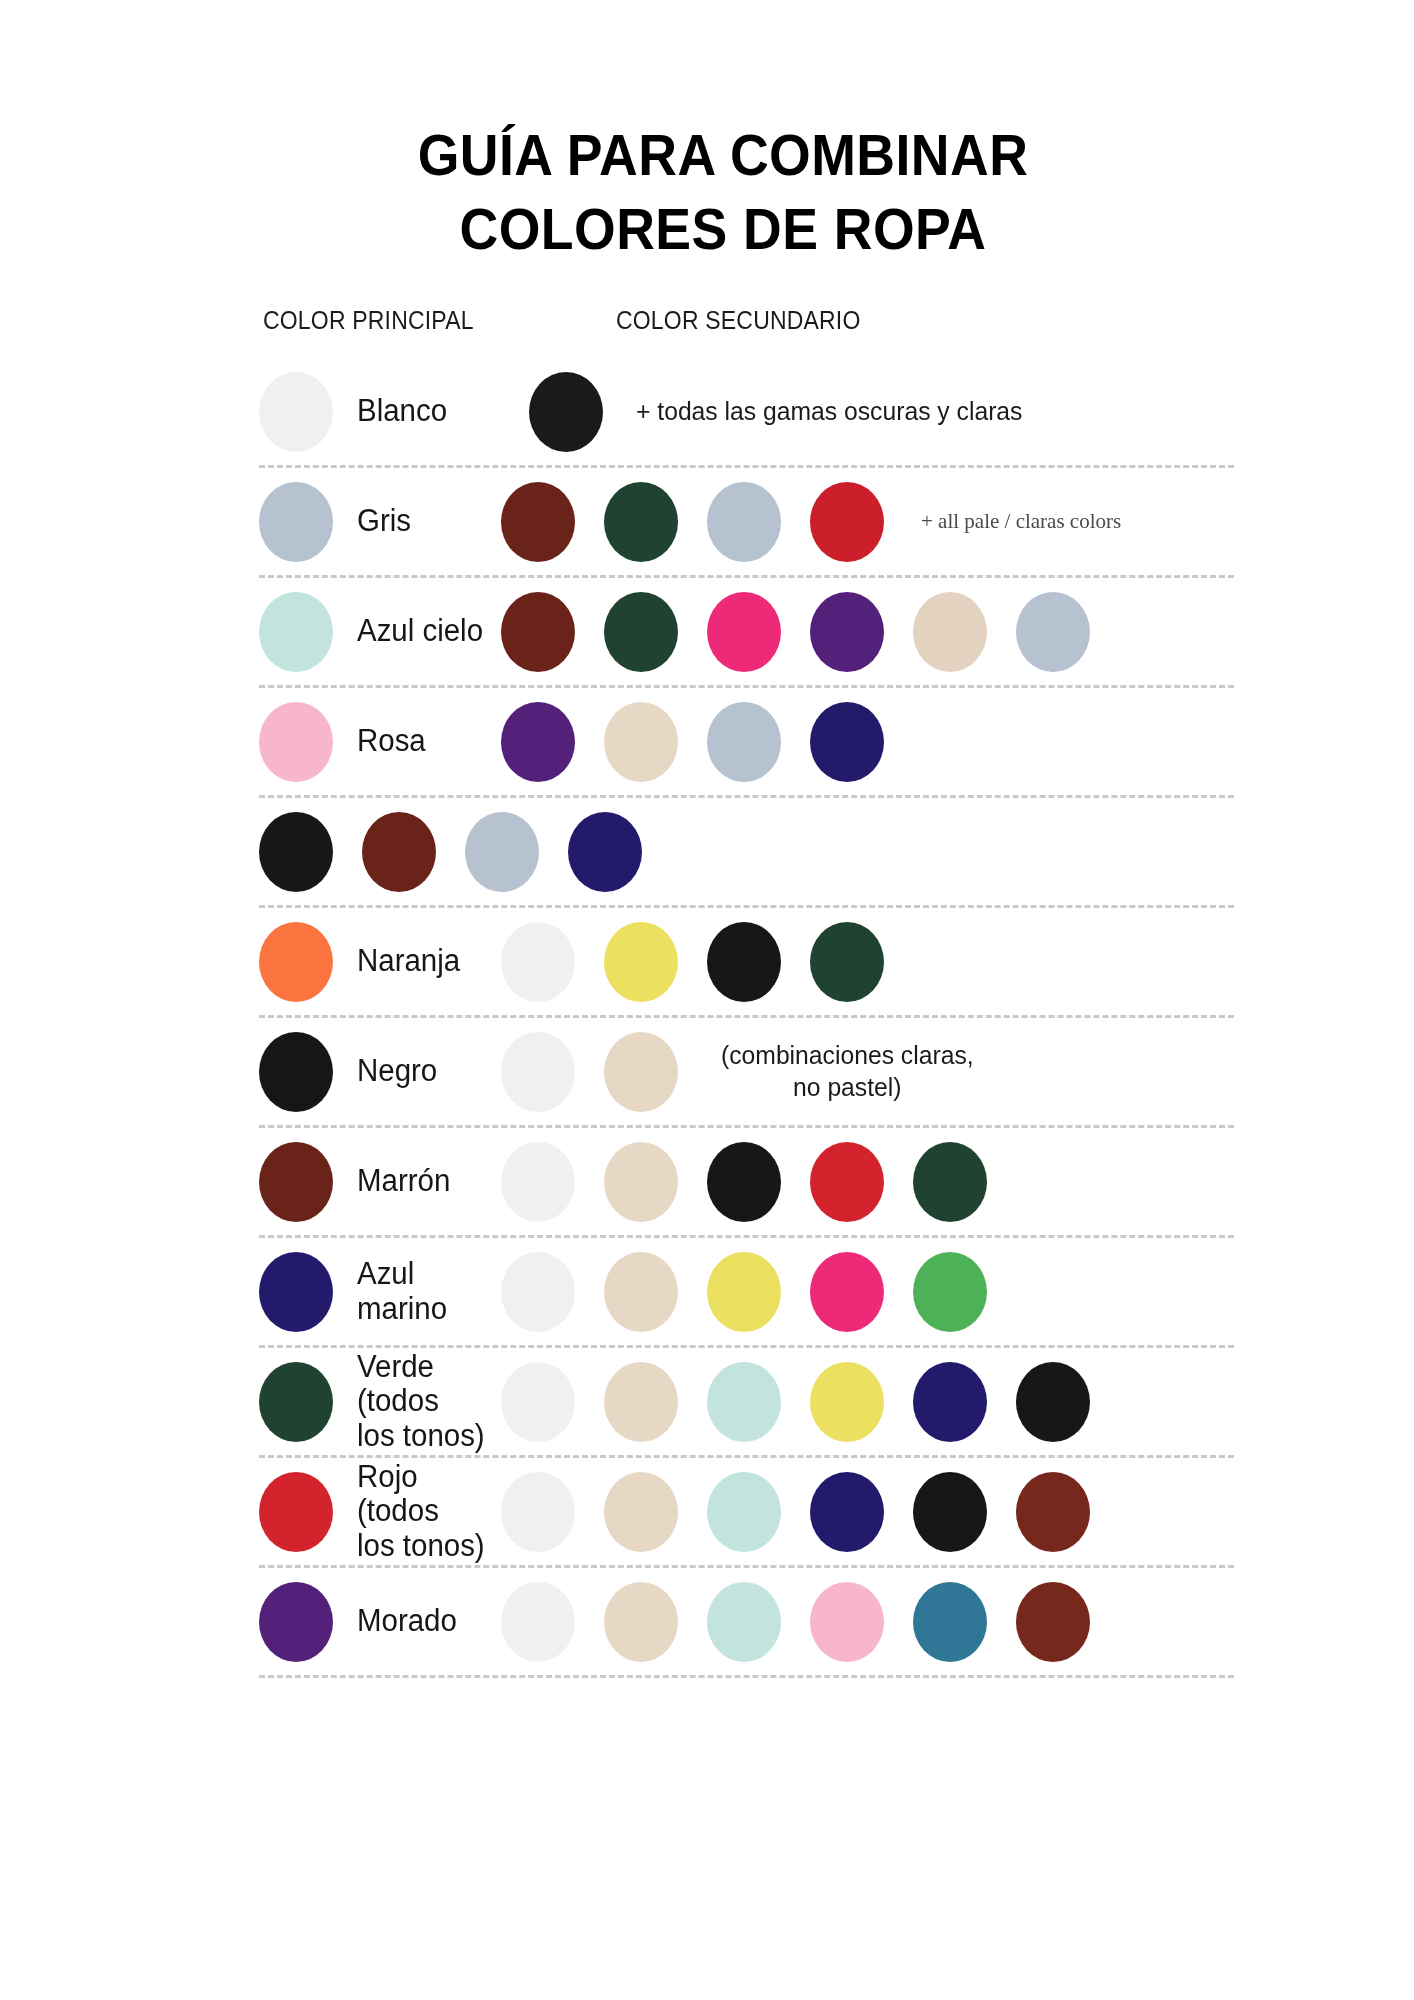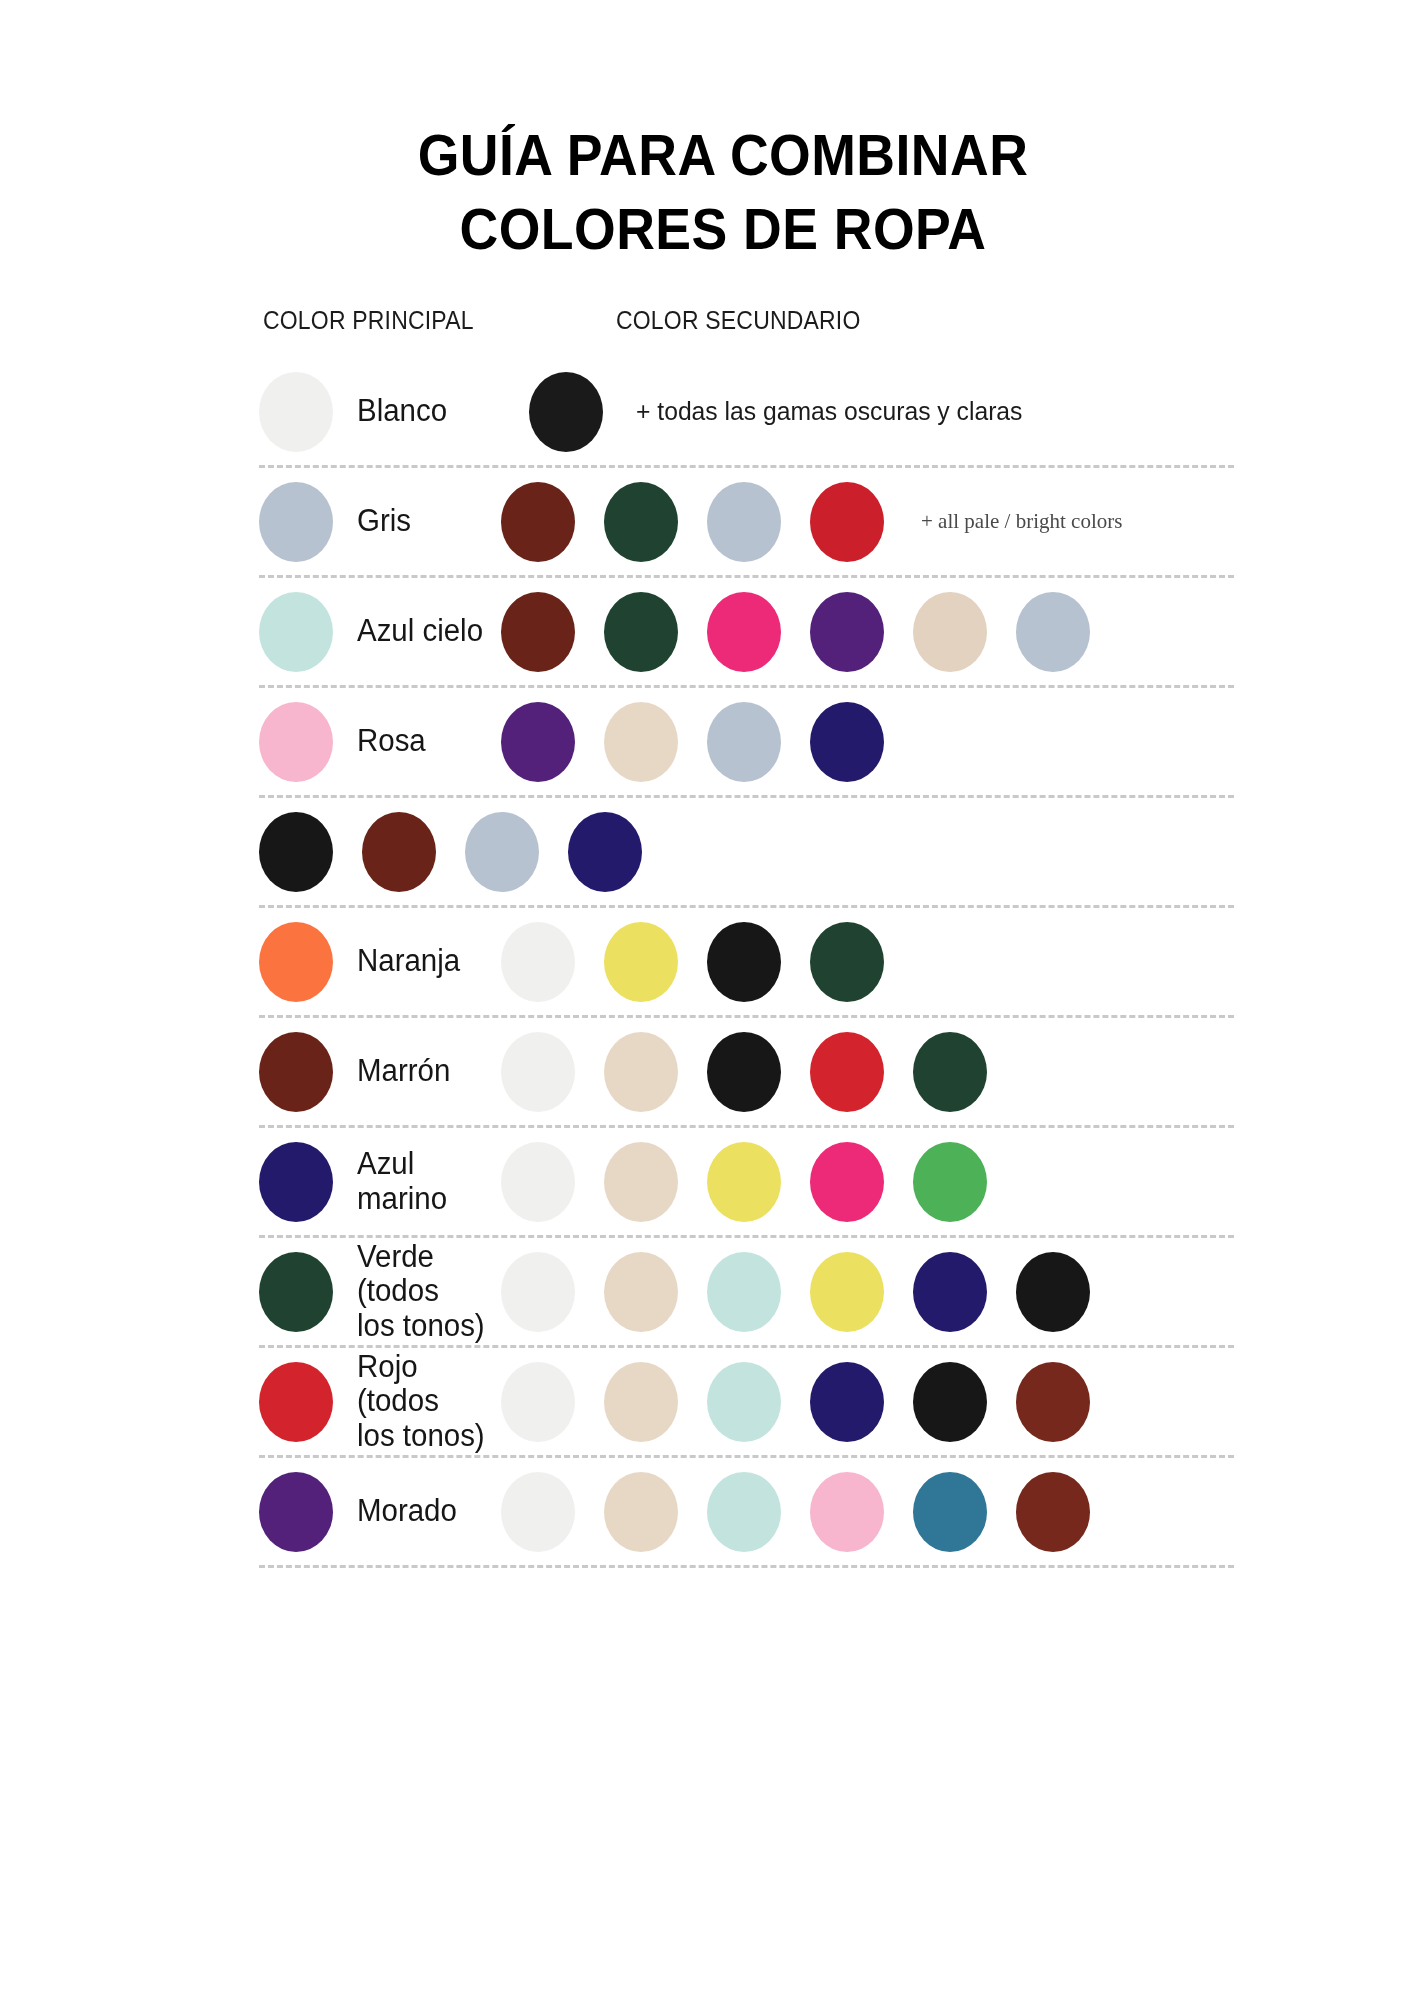--- a/index.html
+++ b/index.html
@@ -162,21 +162,21 @@
       <div class="row">
         <div class="primary-cell">
           <div class="swatch swatch-primary" style="background: rgb(182, 194, 207);"></div>
           <div class="primary-label">Gris</div>
         </div>
         <div class="secondary-cell">
           <div class="swatch swatch-secondary" style="background: rgb(106, 35, 24);"></div>
           <div class="swatch swatch-secondary" style="background: rgb(31, 67, 48);"></div>
           <div class="swatch swatch-secondary" style="background: rgb(182, 194, 207);"></div>
           <div class="swatch swatch-secondary" style="background: rgb(204, 31, 44);"></div>
-          <div class="note note-serif">+ all pale / bright colors</div>
+          <div class="note note-serif">+ all pale / claras colors</div>
         </div>
       </div>
       <div class="row">
         <div class="primary-cell">
           <div class="swatch swatch-primary" style="background: rgb(195, 228, 222);"></div>
           <div class="primary-label">Azul cielo</div>
         </div>
         <div class="secondary-cell">
           <div class="swatch swatch-secondary" style="background: rgb(106, 35, 24);"></div>
           <div class="swatch swatch-secondary" style="background: rgb(31, 67, 48);"></div>
@@ -213,20 +213,32 @@
         </div>
         <div class="secondary-cell">
           <div class="swatch swatch-secondary" style="background: rgb(240, 240, 238);"></div>
           <div class="swatch swatch-secondary" style="background: rgb(236, 224, 96);"></div>
           <div class="swatch swatch-secondary" style="background: rgb(23, 23, 23);"></div>
           <div class="swatch swatch-secondary" style="background: rgb(31, 67, 48);"></div>
         </div>
       </div>
       <div class="row">
         <div class="primary-cell">
+          <div class="swatch swatch-primary" style="background: rgb(22, 22, 22);"></div>
+          <div class="primary-label">Negro</div>
+        </div>
+        <div class="secondary-cell">
+          <div class="swatch swatch-secondary" style="background: rgb(240, 240, 238);"></div>
+          <div class="swatch swatch-secondary" style="background: rgb(231, 216, 198);"></div>
+          <div class="note note-centered">(combinaciones claras,
+no pastel)</div>
+        </div>
+      </div>
+      <div class="row">
+        <div class="primary-cell">
           <div class="swatch swatch-primary" style="background: rgb(106, 35, 24);"></div>
           <div class="primary-label">Marrón</div>
         </div>
         <div class="secondary-cell">
           <div class="swatch swatch-secondary" style="background: rgb(240, 240, 238);"></div>
           <div class="swatch swatch-secondary" style="background: rgb(231, 216, 198);"></div>
           <div class="swatch swatch-secondary" style="background: rgb(23, 23, 23);"></div>
           <div class="swatch swatch-secondary" style="background: rgb(211, 35, 44);"></div>
           <div class="swatch swatch-secondary" style="background: rgb(31, 67, 48);"></div>
         </div>

